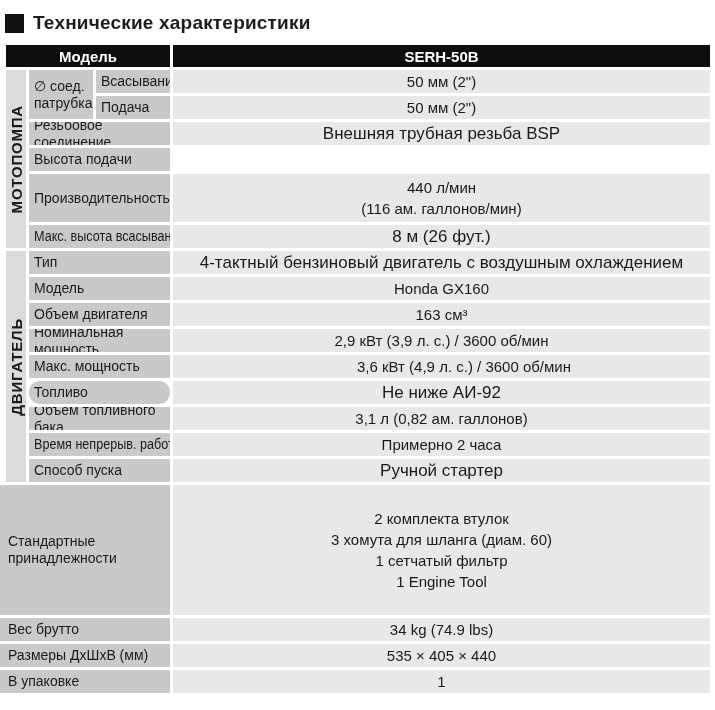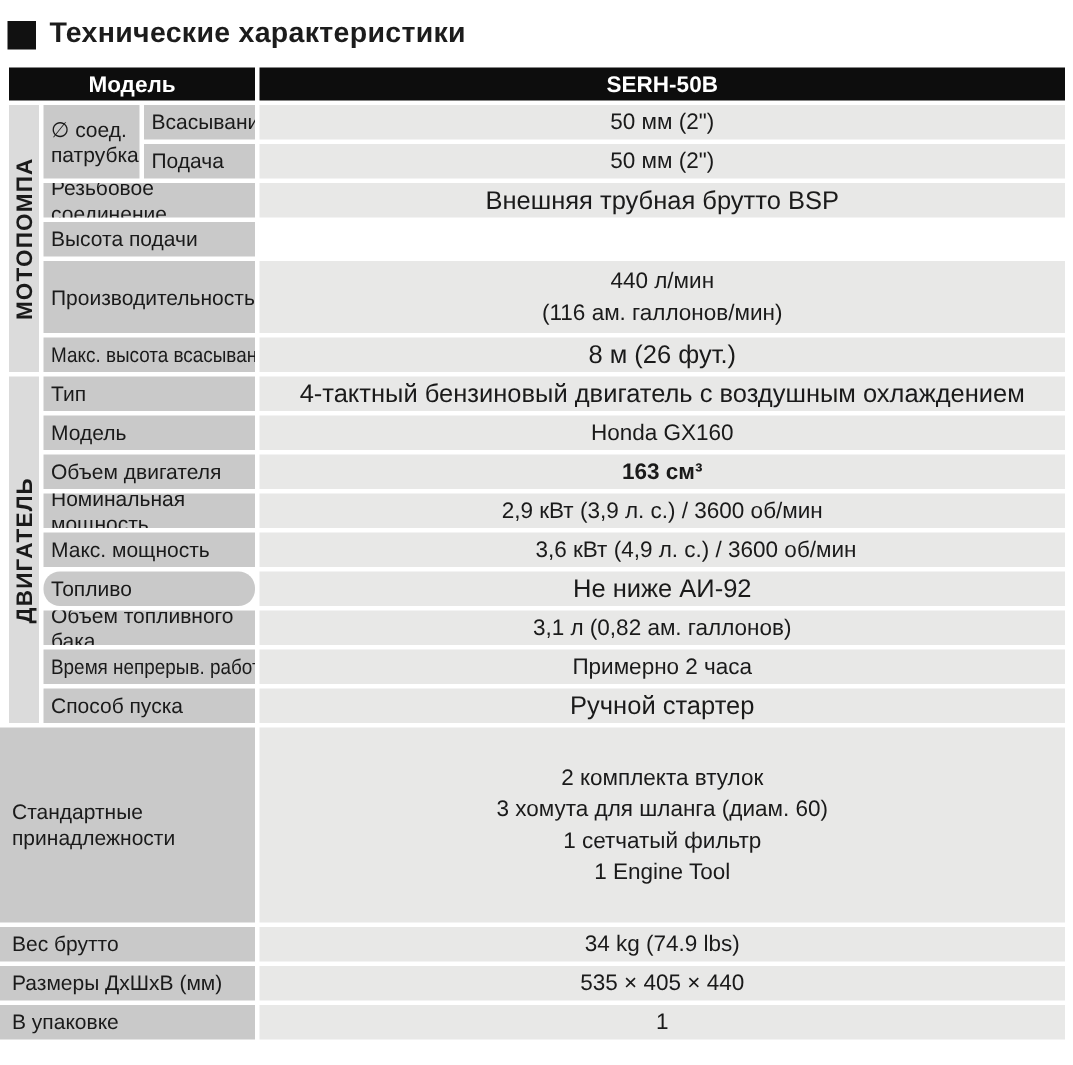--- a/index.html
+++ b/index.html
@@ -118,41 +118,41 @@
     </div>
 
     <div class="cell lbl" style="grid-column:4; grid-row:2/4;">∅ соед.
 патрубка</div>
     <div class="cell lbl" style="grid-column:6; grid-row:2;">Всасывание</div>
     <div class="cell val" style="grid-column:8; grid-row:2;">50 мм (2")</div>
     <div class="cell lbl" style="grid-column:6; grid-row:3;">Подача</div>
     <div class="cell val" style="grid-column:8; grid-row:3;">50 мм (2")</div>
 
     <div class="cell lbl" style="grid-column:4/7; grid-row:4;">Резьбовое соединение</div>
-    <div class="cell val large" style="grid-column:8; grid-row:4;">Внешняя трубная брутто BSP</div>
+    <div class="cell val large" style="grid-column:8; grid-row:4;">Внешняя трубная резьба BSP</div>
 
     <div class="cell lbl" style="grid-column:4/7; grid-row:5;">Высота подачи</div>
 
     <div class="cell lbl" style="grid-column:4/7; grid-row:6;">Производительность</div>
     <div class="cell val" style="grid-column:8; grid-row:6;">440 л/мин
 (116 ам. галлонов/мин)</div>
 
     <div class="cell lbl" style="grid-column:4/7; grid-row:7;">
       <span class="cond">Макс. высота всасывания</span>
     </div>
     <div class="cell val large" style="grid-column:8; grid-row:7;">8 м (26 фут.)</div>
 
     <div class="cell lbl" style="grid-column:4/7; grid-row:8;">Тип</div>
     <div class="cell val large" style="grid-column:8; grid-row:8;">4-тактный бензиновый двигатель с воздушным охлаждением</div>
 
     <div class="cell lbl" style="grid-column:4/7; grid-row:9;">Модель</div>
     <div class="cell val" style="grid-column:8; grid-row:9;">Honda GX160</div>
 
     <div class="cell lbl" style="grid-column:4/7; grid-row:10;">Объем двигателя</div>
-    <div class="cell val" style="grid-column:8; grid-row:10;font-weight:bold;">163 см³</div>
+    <div class="cell val" style="grid-column:8; grid-row:10;">163 см³</div>
 
     <div class="cell lbl" style="grid-column:4/7; grid-row:11;">Номинальная мощность</div>
     <div class="cell val" style="grid-column:8; grid-row:11;">2,9 кВт (3,9 л. с.) / 3600 об/мин</div>
 
     <div class="cell lbl" style="grid-column:4/7; grid-row:12;">Макс. мощность</div>
     <div class="cell val" style="grid-column:8; grid-row:12;padding-left:45px;">3,6 кВт (4,9 л. с.) / 3600 об/мин</div>
 
     <div class="cell lbl" style="grid-column:4/7; grid-row:13;border-radius:11px;">Топливо</div>
     <div class="cell val large" style="grid-column:8; grid-row:13;">Не ниже АИ-92</div>
 

